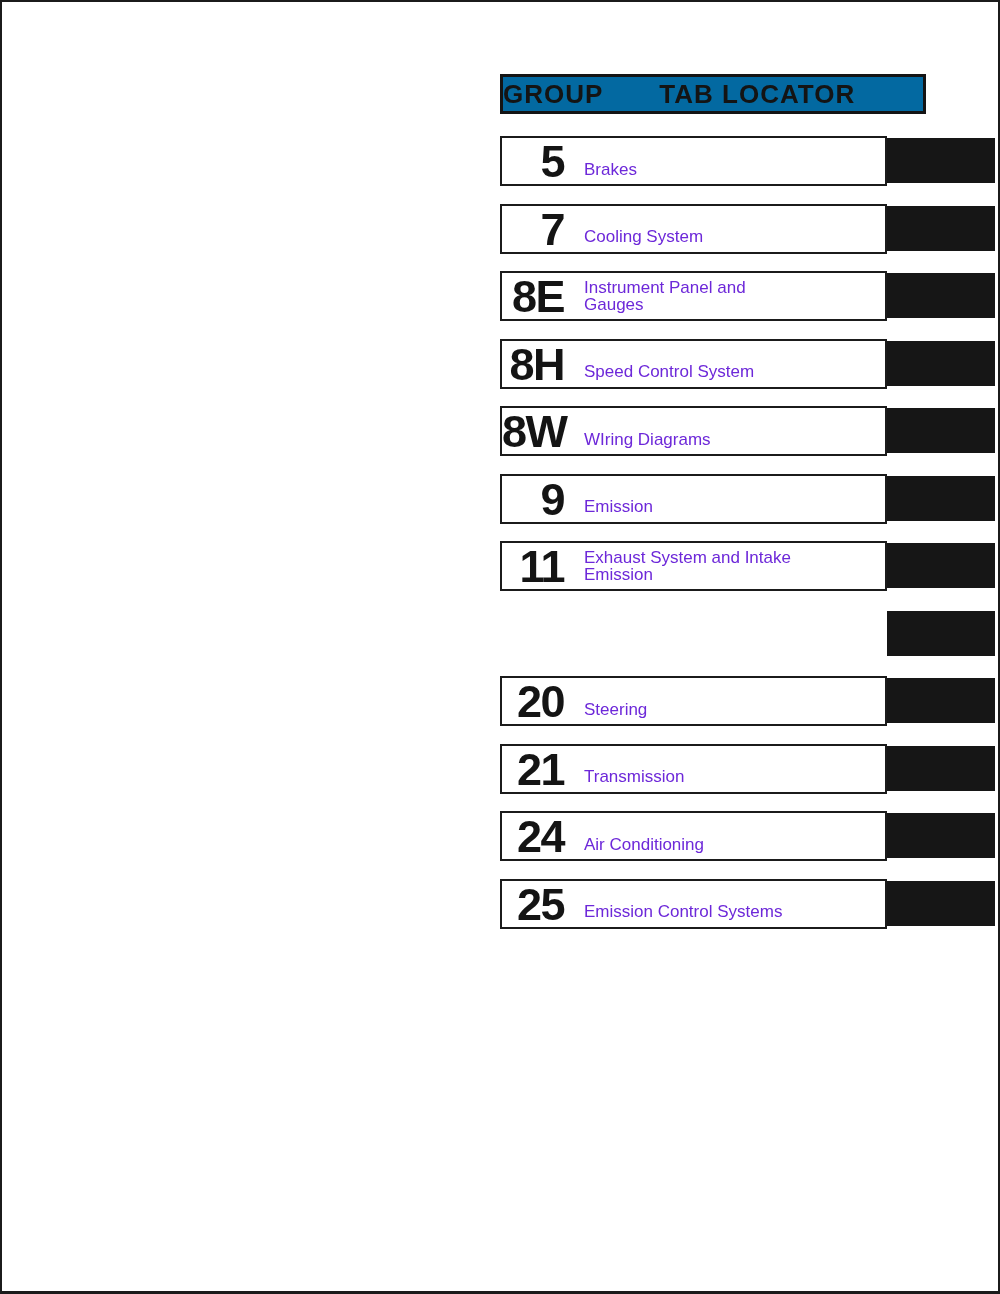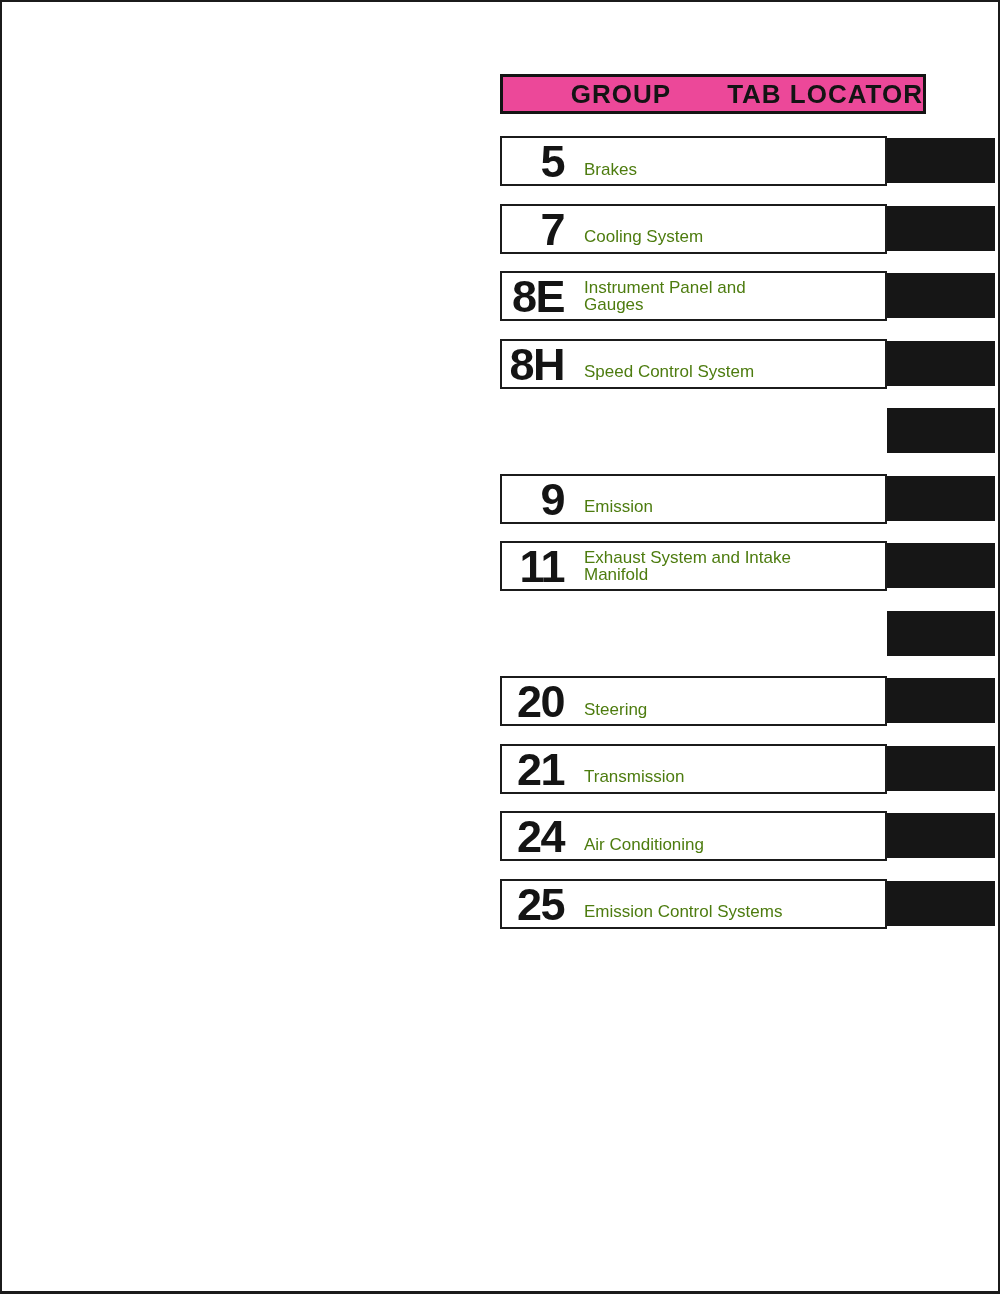--- a/index.html
+++ b/index.html
@@ -24,24 +24,24 @@
     pointer-events: none;
   }
   .header-box {
     position: absolute;
     left: 500px;
     top: 74px;
     width: 426px;
     height: 40px;
     box-sizing: border-box;
     border: 3px solid #141414;
-    background: #ec4899;
+    background: #0369a1;
     display: flex;
     align-items: center;
-    justify-content: flex-end;
+    justify-content: flex-start;
     gap: 56px;
     font-weight: bold;
     font-size: 26px;
     letter-spacing: 1px;
     white-space: nowrap;
   }
   .rows {
     position: absolute;
     left: 500px;
     top: 136px;
@@ -74,21 +74,21 @@
     line-height: 0.84;
     letter-spacing: -1.5px;
     color: #141414;
   }
   .label {
     margin-left: 20px;
     font-size: 17px;
     line-height: 16.5px;
     padding-bottom: 3px;
     white-space: pre-line;
-    color: #4d7c0f;
+    color: #6d28d9;
   }
   .tab {
     position: absolute;
     left: 387px;
     top: 2px;
     width: 108px;
     height: 45px;
     background: #161616;
   }
 </style>
@@ -130,36 +130,40 @@
 
   <div class="row">
     <div class="row-box">
       <span class="num">8H</span>
       <span class="label">Speed Control System</span>
     </div>
     <div class="tab"></div>
   </div>
 
   <div class="row">
+    <div class="row-box">
+      <span class="num">8W</span>
+      <span class="label">WIring Diagrams</span>
+    </div>
     <div class="tab"></div>
   </div>
 
   <div class="row">
     <div class="row-box">
       <span class="num">9</span>
       <span class="label">Emission</span>
     </div>
     <div class="tab"></div>
   </div>
 
   <div class="row">
     <div class="row-box">
       <span class="num">11</span>
       <span class="label">Exhaust System and Intake
-Manifold</span>
+Emission</span>
     </div>
     <div class="tab"></div>
   </div>
 
   <div class="row">
     <div class="tab"></div>
   </div>
 
   <div class="row">
     <div class="row-box">

